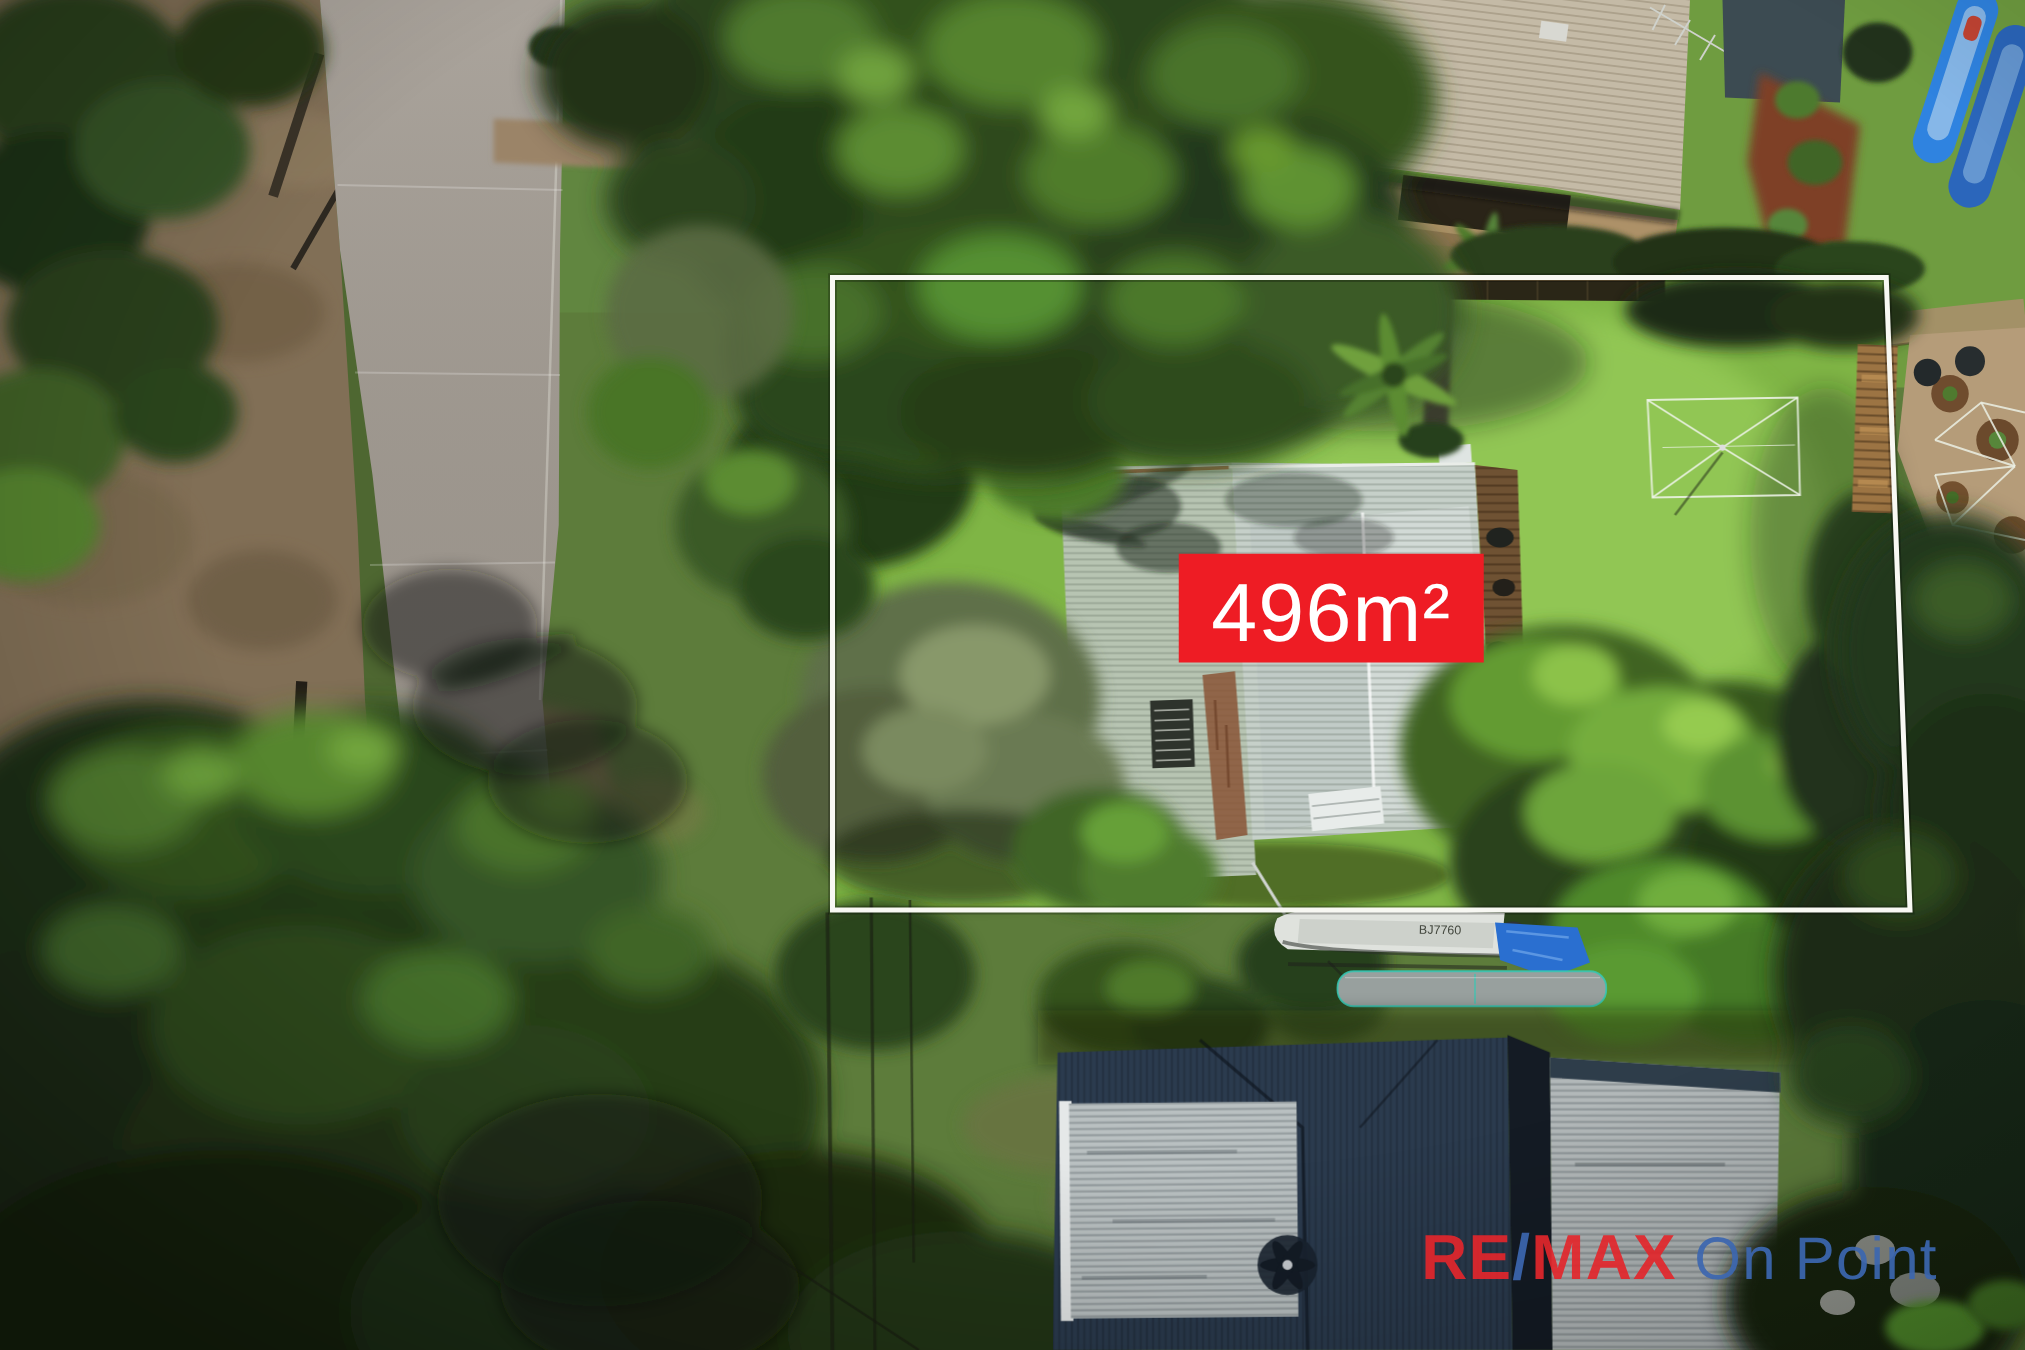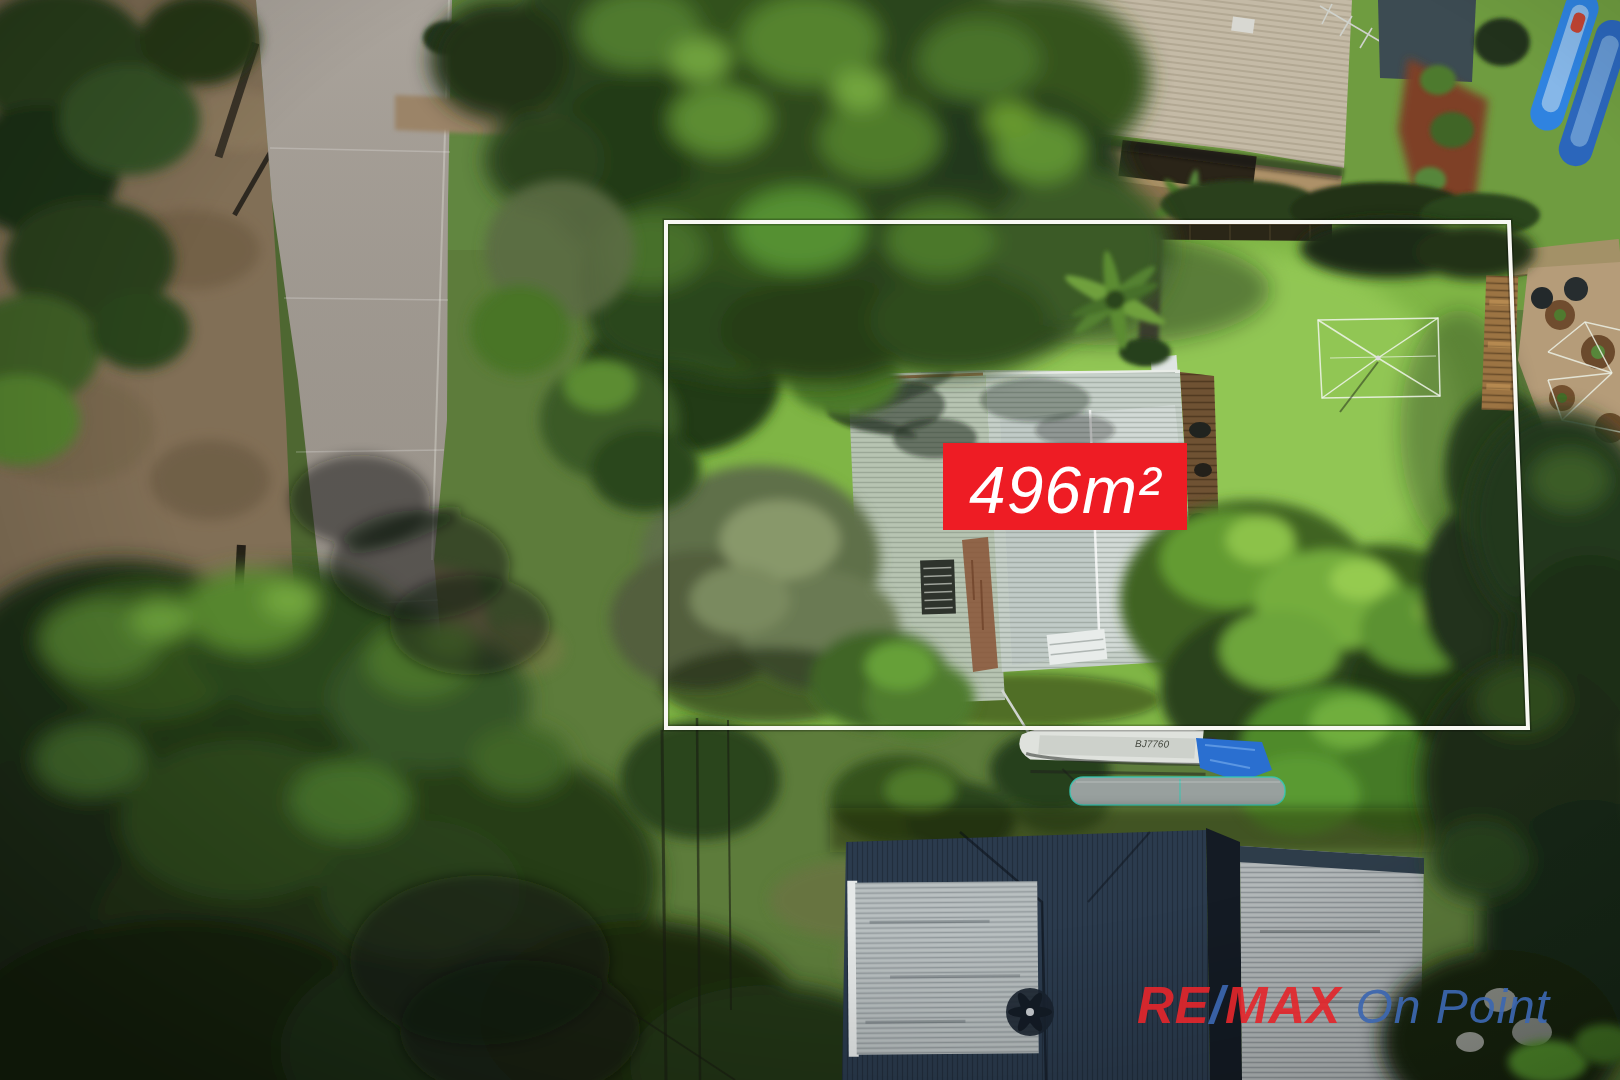--- a/index.html
+++ b/index.html
@@ -1,17 +1,17 @@
 <!DOCTYPE html>
 <html><head>
 <meta charset="utf-8">
 <style>
   html,body{margin:0;padding:0;background:#0b0e09;}
   .stage{width:1620px;height:1080px;position:relative;overflow:hidden;margin:0 auto;
-         font-family:"Liberation Sans", sans-serif;font-style:italic;}
+         font-family:"Liberation Sans", sans-serif;}
   svg{display:block;}
   text{font-family:"Liberation Sans", sans-serif;}
 </style>
 </head>
 <body>
 
 <div class="stage">
 <svg viewBox="0 0 1620 1080" width="1620" height="1080">
   <defs>
     <filter id="b2" x="-30%" y="-30%" width="160%" height="160%">

